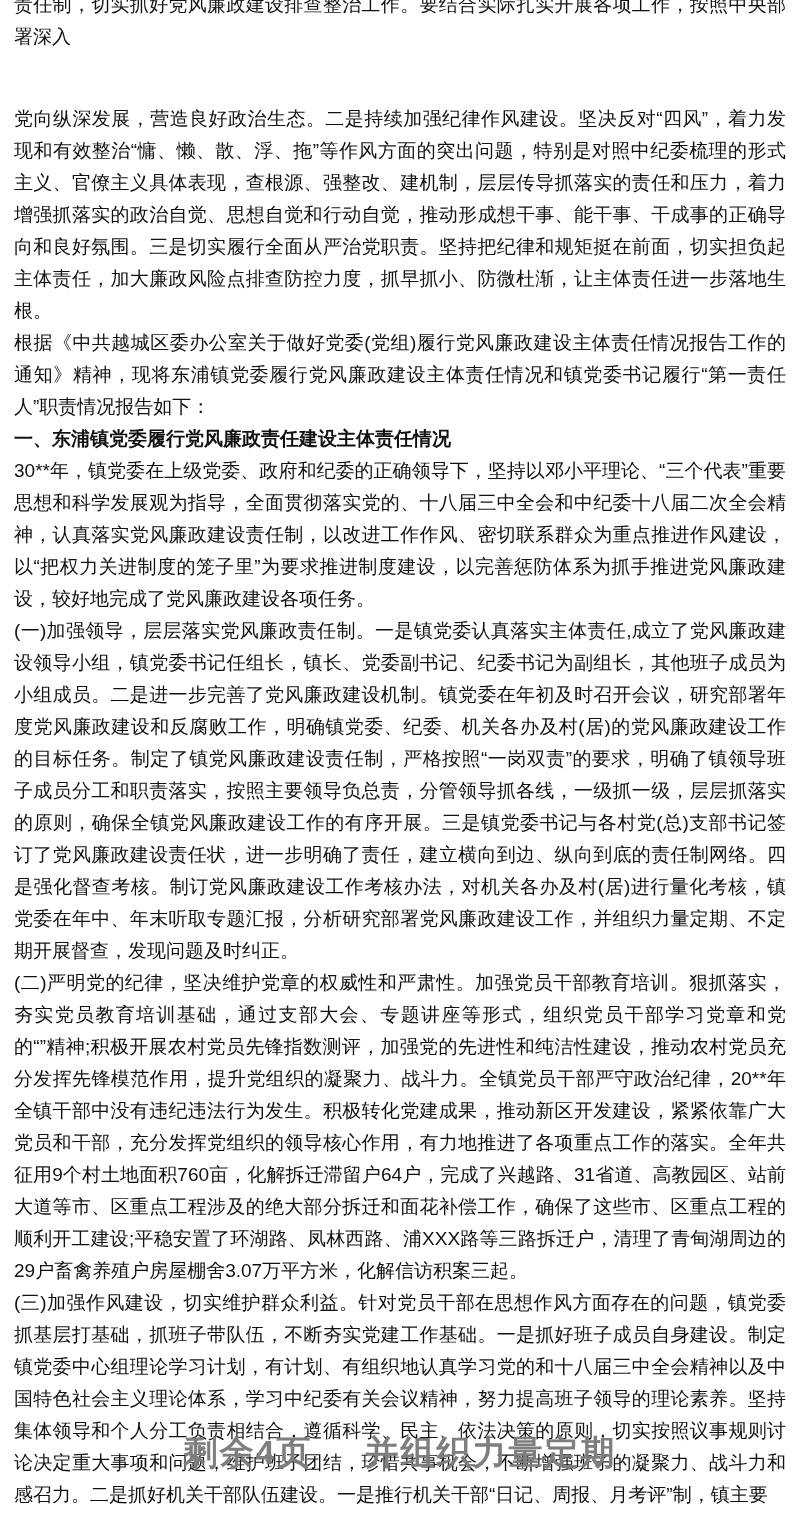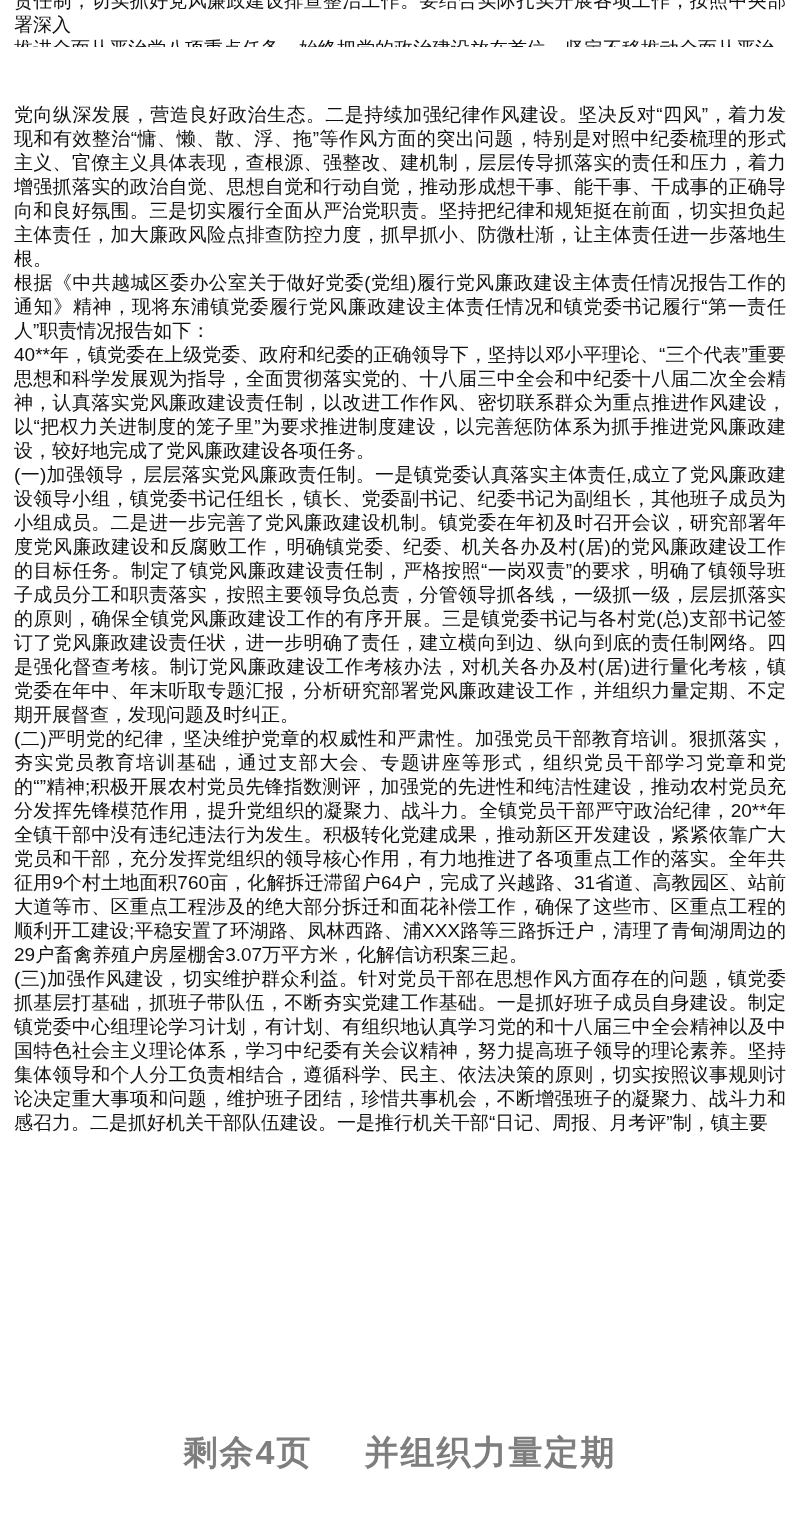--- a/index.html
+++ b/index.html
@@ -13,21 +13,21 @@
     height: 1526px;
     margin: 0 auto;
     background: #ffffff;
     overflow: hidden;
     font-family: "Liberation Sans", "DejaVu Sans", sans-serif;
     color: #111111;
   }
   .content {
     padding: 0 14px;
     font-size: 19px;
-    line-height: 24px;
+    line-height: 32px;
     text-align: justify;
     word-break: break-all;
   }
   .clip-top {
     height: 47px;
     overflow: hidden;
   }
   .clip-top .para:first-child {
     margin-top: -11px; 
   }
@@ -66,22 +66,23 @@
 
     <div class="clip-top">
       <p class="para">责任制，切实抓好党风廉政建设排查整治工作。要结合实际扎实开展各项工作，按照中央部署深入</p>
       <p class="para">推进全面从严治党八项重点任务，始终把党的政治建设放在首位，坚定不移推动全面从严治</p>
     </div>
 
     <p class="para after-gap">党向纵深发展，营造良好政治生态。二是持续加强纪律作风建设。坚决反对“四风”，着力发现和有效整治“慵、懒、散、浮、拖”等作风方面的突出问题，特别是对照中纪委梳理的形式主义、官僚主义具体表现，查根源、强整改、建机制，层层传导抓落实的责任和压力，着力增强抓落实的政治自觉、思想自觉和行动自觉，推动形成想干事、能干事、干成事的正确导向和良好氛围。三是切实履行全面从严治党职责。坚持把纪律和规矩挺在前面，切实担负起主体责任，加大廉政风险点排查防控力度，抓早抓小、防微杜渐，让主体责任进一步落地生根。</p>
 
     <p class="para spaced">根据《中共越城区委办公室关于做好党委(党组)履行党风廉政建设主体责任情况报告工作的通知》精神，现将东浦镇党委履行党风廉政建设主体责任情况和镇党委书记履行“第一责任人”职责情况报告如下：</p>
 
+    <p class="para bold spaced">一、东浦镇党委履行党风廉政责任建设主体责任情况</p>
 
-    <p class="para spaced">40**年，镇党委在上级党委、政府和纪委的正确领导下，坚持以邓小平理论、“三个代表”重要思想和科学发展观为指导，全面贯彻落实党的、十八届三中全会和中纪委十八届二次全会精神，认真落实党风廉政建设责任制，以改进工作作风、密切联系群众为重点推进作风建设，以“把权力关进制度的笼子里”为要求推进制度建设，以完善惩防体系为抓手推进党风廉政建设，较好地完成了党风廉政建设各项任务。</p>
+    <p class="para spaced">30**年，镇党委在上级党委、政府和纪委的正确领导下，坚持以邓小平理论、“三个代表”重要思想和科学发展观为指导，全面贯彻落实党的、十八届三中全会和中纪委十八届二次全会精神，认真落实党风廉政建设责任制，以改进工作作风、密切联系群众为重点推进作风建设，以“把权力关进制度的笼子里”为要求推进制度建设，以完善惩防体系为抓手推进党风廉政建设，较好地完成了党风廉政建设各项任务。</p>
 
     <p class="para spaced">(一)加强领导，层层落实党风廉政责任制。一是镇党委认真落实主体责任,成立了党风廉政建设领导小组，镇党委书记任组长，镇长、党委副书记、纪委书记为副组长，其他班子成员为小组成员。二是进一步完善了党风廉政建设机制。镇党委在年初及时召开会议，研究部署年度党风廉政建设和反腐败工作，明确镇党委、纪委、机关各办及村(居)的党风廉政建设工作的目标任务。制定了镇党风廉政建设责任制，严格按照“一岗双责”的要求，明确了镇领导班子成员分工和职责落实，按照主要领导负总责，分管领导抓各线，一级抓一级，层层抓落实的原则，确保全镇党风廉政建设工作的有序开展。三是镇党委书记与各村党(总)支部书记签订了党风廉政建设责任状，进一步明确了责任，建立横向到边、纵向到底的责任制网络。四是强化督查考核。制订党风廉政建设工作考核办法，对机关各办及村(居)进行量化考核，镇党委在年中、年末听取专题汇报，分析研究部署党风廉政建设工作，并组织力量定期、不定期开展督查，发现问题及时纠正。</p>
 
     <p class="para spaced">(二)严明党的纪律，坚决维护党章的权威性和严肃性。加强党员干部教育培训。狠抓落实，夯实党员教育培训基础，通过支部大会、专题讲座等形式，组织党员干部学习党章和党的“”精神;积极开展农村党员先锋指数测评，加强党的先进性和纯洁性建设，推动农村党员充分发挥先锋模范作用，提升党组织的凝聚力、战斗力。全镇党员干部严守政治纪律，20**年全镇干部中没有违纪违法行为发生。积极转化党建成果，推动新区开发建设，紧紧依靠广大党员和干部，充分发挥党组织的领导核心作用，有力地推进了各项重点工作的落实。全年共征用9个村土地面积760亩，化解拆迁滞留户64户，完成了兴越路、31省道、高教园区、站前大道等市、区重点工程涉及的绝大部分拆迁和面花补偿工作，确保了这些市、区重点工程的顺利开工建设;平稳安置了环湖路、凤林西路、浦XXX路等三路拆迁户，清理了青甸湖周边的29户畜禽养殖户房屋棚舍3.07万平方米，化解信访积案三起。</p>
 
     <p class="para spaced">(三)加强作风建设，切实维护群众利益。针对党员干部在思想作风方面存在的问题，镇党委抓基层打基础，抓班子带队伍，不断夯实党建工作基础。一是抓好班子成员自身建设。制定镇党委中心组理论学习计划，有计划、有组织地认真学习党的和十八届三中全会精神以及中国特色社会主义理论体系，学习中纪委有关会议精神，努力提高班子领导的理论素养。坚持集体领导和个人分工负责相结合，遵循科学、民主、依法决策的原则，切实按照议事规则讨论决定重大事项和问题，维护班子团结，珍惜共事机会，不断增强班子的凝聚力、战斗力和感召力。二是抓好机关干部队伍建设。一是推行机关干部“日记、周报、月考评”制，镇主要</p>
 
   </div>
 
   <div class="footer-notice">

